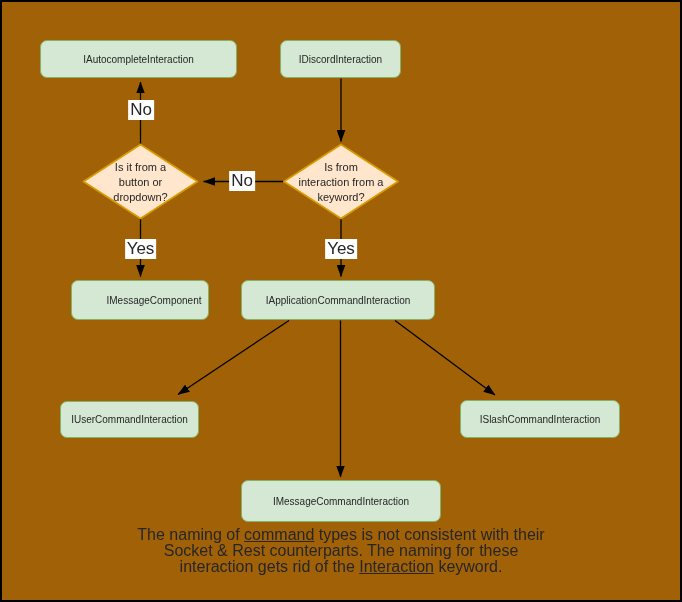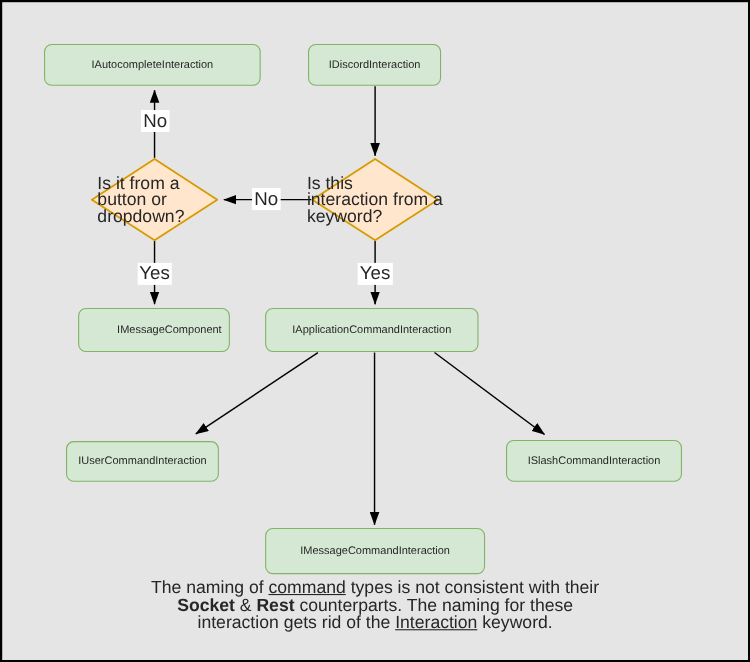--- a/index.html
+++ b/index.html
@@ -2,21 +2,21 @@
 <html style="--node-fill: #d5e8d4; --node-border: #82b366; --decision-fill: #ffe6cc; --decision-border: #d79b00; --arrow-color: #000000; --text-color: #262626;"><head>
 <meta charset="utf-8">
 <style>
   html, body { margin: 0; padding: 0; background: #ffffff; }
   body { width: 682px; height: 602px; font-family: "Liberation Sans", sans-serif; }
 
   .canvas {
     position: relative;
     width: 682px;
     height: 602px;
-    background: #e5e5e5;
+    background: #a16207;
     overflow: hidden;
   }
   .frame-border {
     position: absolute;
     inset: 0;
     border: 2px solid #000000;
     pointer-events: none;
     z-index: 10;
   }
   .edges-layer {
@@ -42,22 +42,22 @@
     align-items: center;
     justify-content: center;
     font-size: 10px;
     color: var(--text-color, #262626);
     text-align: center;
     white-space: nowrap;
   }
   .decision-label {
     position: absolute;
     transform: translate(-50%, -50%);
-    text-align: left;
-    font-size: 16px;
+    text-align: center;
+    font-size: 11px;
     line-height: 15px;
     color: var(--text-color, #262626);
   }
   .decision-label span { display: block; }
   .edge-label {
     position: absolute;
     transform: translate(-50%, -50%);
     background: #ffffff;
     padding: 0 2px;
     font-size: 17px;
@@ -68,21 +68,21 @@
     position: absolute;
     left: 0;
     top: 527px;
     width: 682px;
     text-align: center;
     font-size: 16px;
     line-height: 16px;
     color: var(--text-color, #262626);
   }
   .footnote .u { text-decoration: underline; }
-  .footnote .b { font-weight: bold; }
+  .footnote .b { font-weight: normal; }
 </style>
 </head>
 <body>
 
 <div class="canvas">
 
   <svg class="edges-layer" width="682" height="602" viewBox="0 0 682 602">
     <defs>
       <marker id="arrow" viewBox="0 0 11 8" refX="10.5" refY="4" markerWidth="12" markerHeight="9" markerUnits="userSpaceOnUse" orient="auto">
         <path class="arrowhead" d="M0,0 L11,4 L0,8 Z"></path>
@@ -136,21 +136,21 @@
   <div class="node" style="left:241px; top:480px; width:200px; height:42px;">
     <span>IMessageCommandInteraction</span>
   </div>
 
   <div class="decision-label" style="left:140.5px; top:181.5px; width:104px;">
     <span>Is it from a</span>
     <span>button or</span>
     <span>dropdown?</span>
   </div>
   <div class="decision-label" style="left:341px; top:181.5px; width:124px;">
-    <span>Is this</span>
+    <span>Is from</span>
     <span>interaction from a</span>
     <span>keyword?</span>
   </div>
 
   <span class="edge-label" style="left:141px; top:110px;">No</span>
   <span class="edge-label" style="left:242px; top:181px;">No</span>
   <span class="edge-label" style="left:140.5px; top:249px;">Yes</span>
   <span class="edge-label" style="left:341px; top:249px;">Yes</span>
 
   <div class="footnote">

